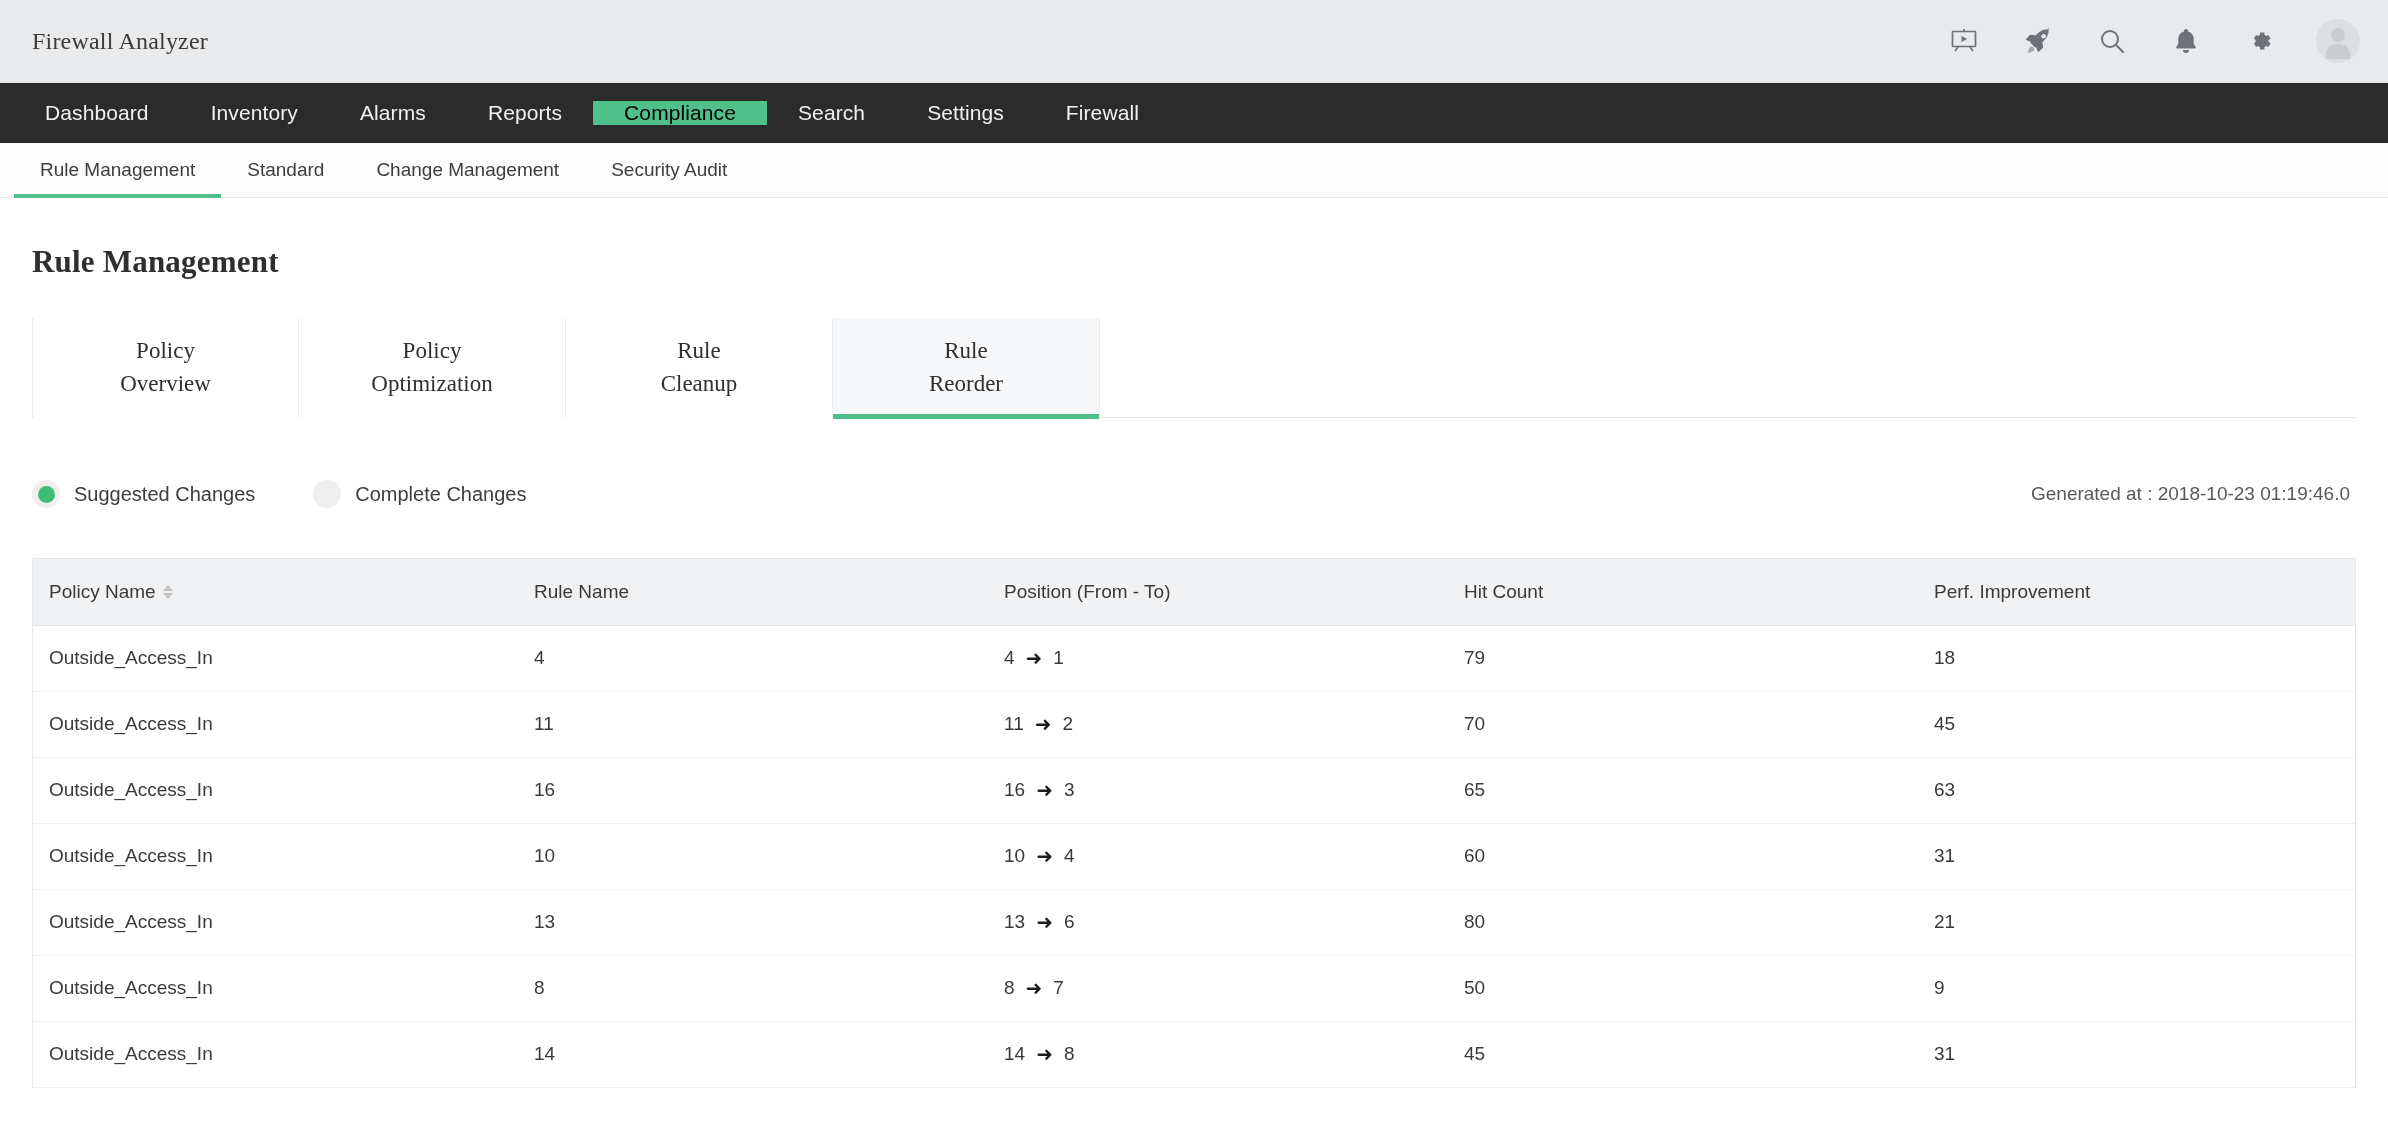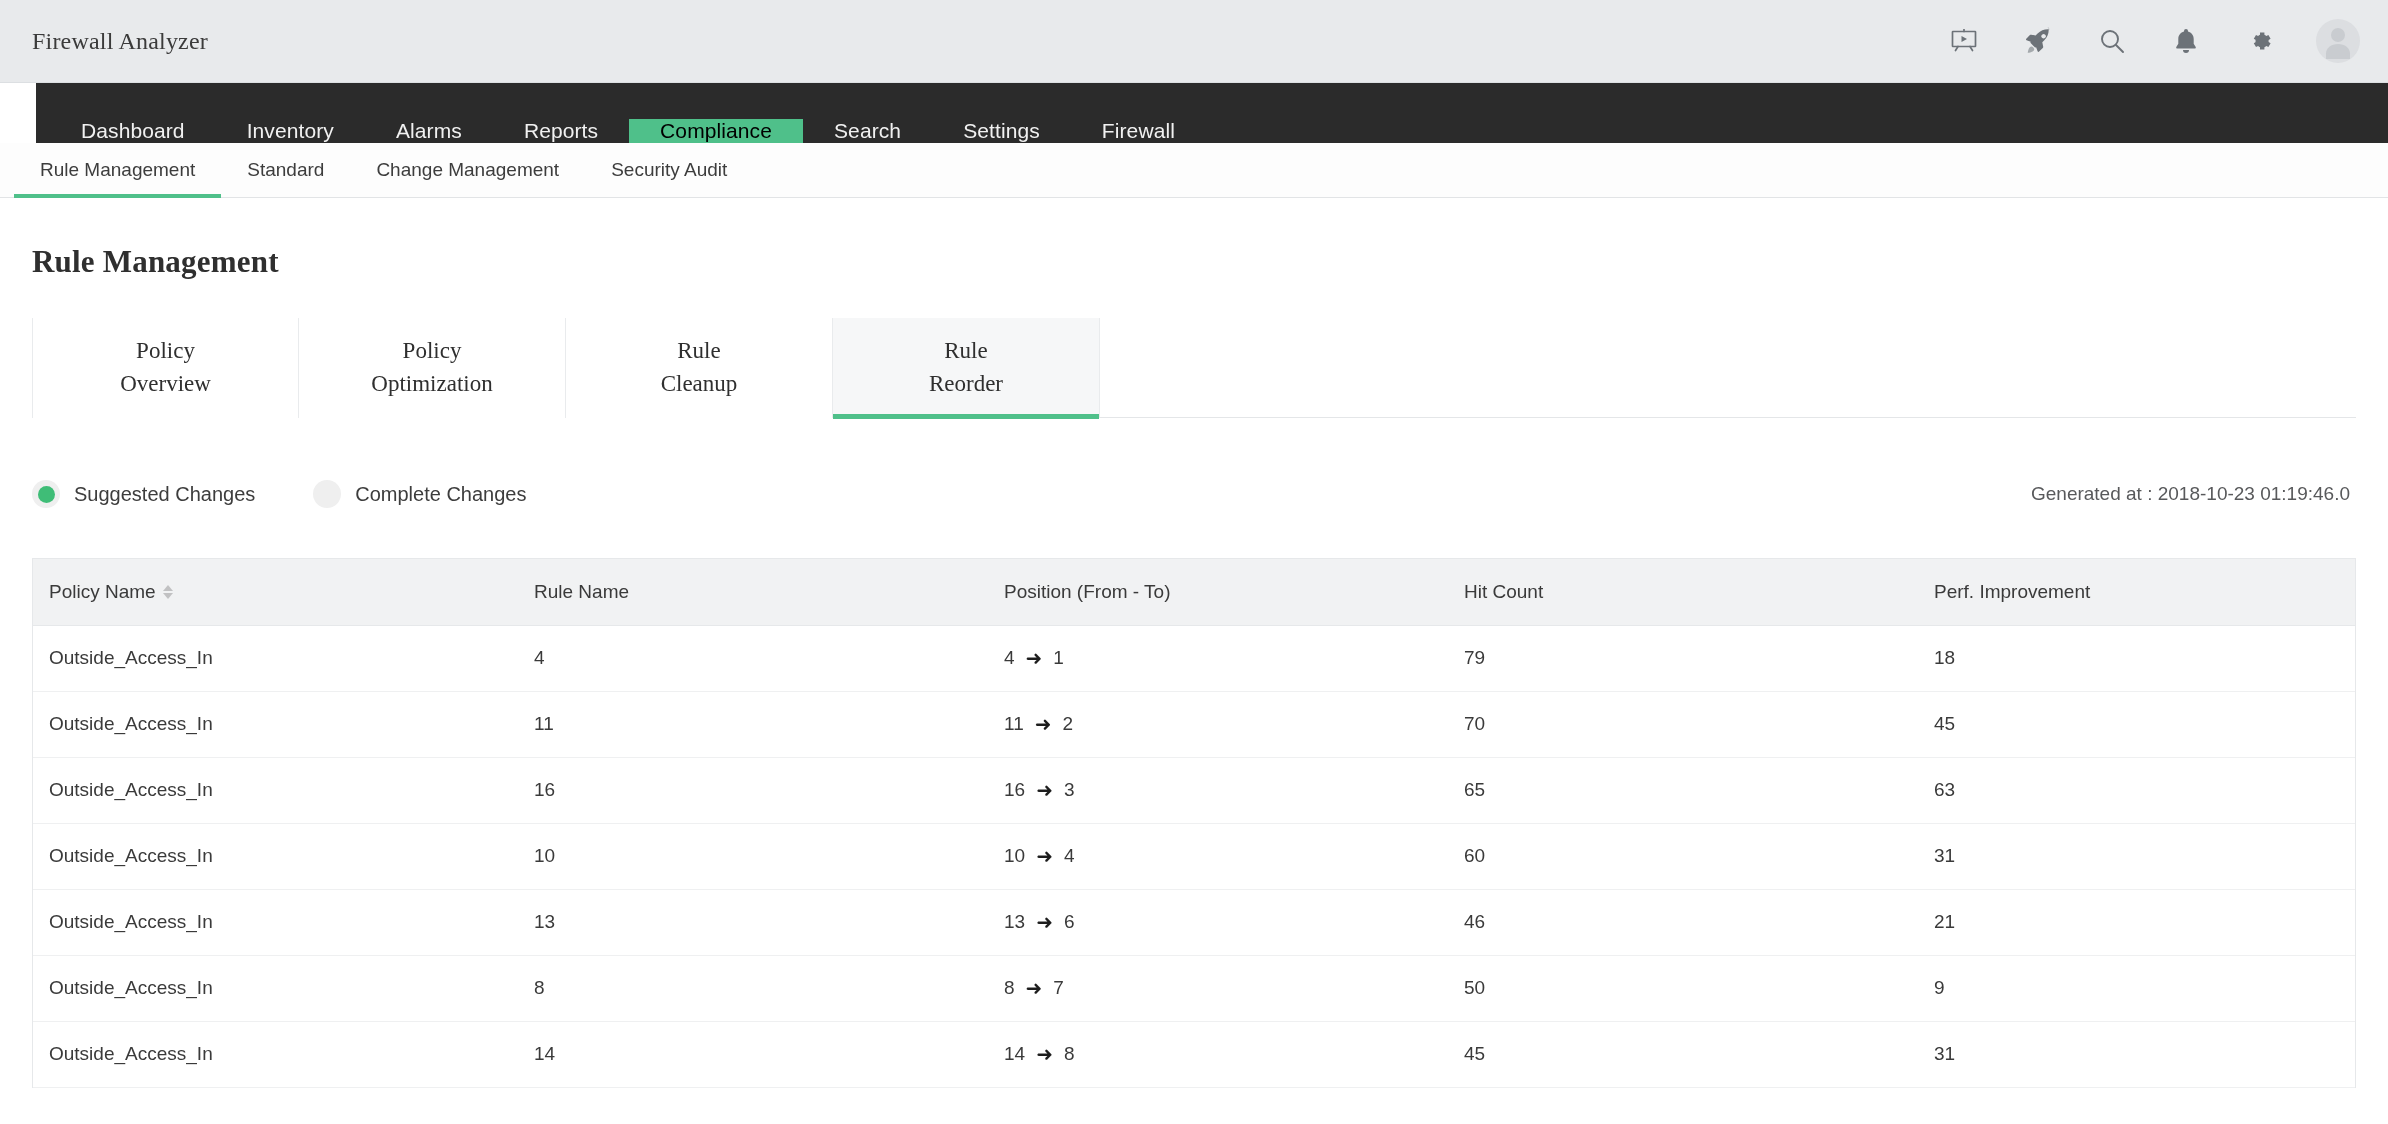--- a/index.html
+++ b/index.html
@@ -52,23 +52,22 @@
     display: flex; align-items: center; justify-content: center;
     overflow: hidden;
     cursor: pointer;
   }
 
   
   .mainnav {
     height: 60px;
     background: #2b2b2b;
     display: flex;
-    align-items: flex-end;
+    align-items: center;
     padding-left: 14px;
-    margin-left: 36px;
   }
   .mainnav-item {
     display: flex;
     align-items: center;
     padding: 0 31px;
     color: #f1f1f1;
     font-size: 21px;
     letter-spacing: 0.1px;
     cursor: pointer;
     white-space: nowrap;
@@ -451,21 +450,21 @@
             <td>31</td>
           </tr>
           <tr>
             <td>Outside_Access_In</td>
             <td>13</td>
             <td><span class="pos-cell">
                 <span>13</span>
                 <span class="arrow-ico">➜</span>
                 <span>6</span>
               </span></td>
-            <td>46</td>
+            <td>80</td>
             <td>21</td>
           </tr>
           <tr>
             <td>Outside_Access_In</td>
             <td>8</td>
             <td><span class="pos-cell">
                 <span>8</span>
                 <span class="arrow-ico">➜</span>
                 <span>7</span>
               </span></td>

